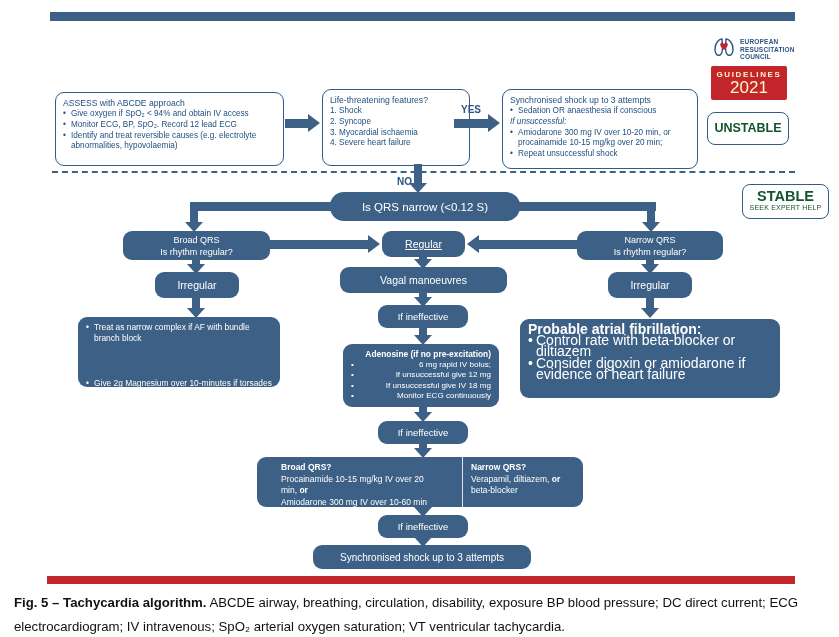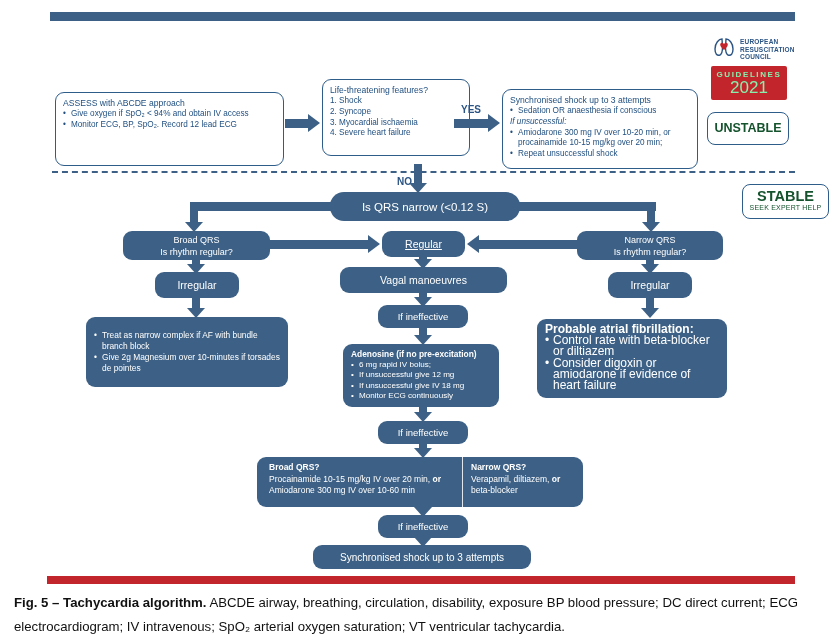--- a/index.html
+++ b/index.html
@@ -11,21 +11,21 @@
   .redbar{position:absolute;left:47px;top:576px;width:748px;height:8px;background:#c2252b;}
   .dashline{position:absolute;left:52px;top:171px;width:743px;border-top:2px dashed #3d6186;}
 
   
   .page-title{position:absolute;left:54px;top:24px;font-size:34px;font-weight:800;
               color:#2b5484;letter-spacing:.5px;}
   .logo-icon{position:absolute;left:712px;top:35px;width:24px;height:24px;}
   .logo-text{position:absolute;left:740px;top:38px;font-size:6.5px;font-weight:bold;
              color:#2b5484;line-height:7.6px;letter-spacing:.2px;}
   .badge{position:absolute;left:711px;top:66px;width:76px;height:34px;background:#c2252b;
-         color:#86efac;text-align:center;border-radius:2px;}
+         color:#fef9c3;text-align:center;border-radius:2px;}
   .badge .g{font-size:8px;font-weight:bold;letter-spacing:1.6px;margin-top:4px;}
   .badge .y{font-size:17px;font-weight:400;line-height:18px;}
 
   
   .obox{position:absolute;background:#fff;border:1.6px solid #2e5d8a;border-radius:9px;
         color:#215081;padding:5px 7px;box-sizing:border-box;}
   .obox .t{font-weight:normal;font-size:8.6px;line-height:11px;}
   .obox .b, .obox .n{font-size:8.2px;line-height:10.8px;}
   .bullet{padding-left:8px;position:relative;}
   .bullet::before{content:"•";position:absolute;left:0;}
@@ -82,26 +82,27 @@
   </div>
   <div class="badge">
     <div class="g">GUIDELINES</div>
     <div class="y">2021</div>
   </div>
 
   <div class="obox" style="left:55px;top:92px;width:229px;height:74px;">
     <div class="t">ASSESS with ABCDE approach</div>
     <div class="b bullet">Give oxygen if SpO₂ &lt; 94% and obtain IV access</div>
     <div class="b bullet">Monitor ECG, BP, SpO₂. Record 12 lead ECG</div>
+    <div class="b bullet">Identify and treat reversible causes (e.g. electrolyte abnormalities, hypovolaemia)</div>
   </div>
 
   <div class="hstem" style="left:285px;top:119px;width:24px;"></div>
   <div class="tri-r" style="left:308px;top:114px;"></div>
 
-  <div class="obox" style="left:322px;top:79px;width:148px;height:77px;">
+  <div class="obox" style="left:322px;top:89px;width:148px;height:77px;">
     <div class="t">Life-threatening features?</div>
     <div class="n">1. Shock</div>
     <div class="n">2. Syncope</div>
     <div class="n">3. Myocardial ischaemia</div>
     <div class="n">4. Severe heart failure</div>
   </div>
 
   <div class="flowlabel" style="left:461px;top:104px;">YES</div>
   <div class="hstem" style="left:454px;top:119px;width:35px;"></div>
   <div class="tri-r" style="left:488px;top:114px;"></div>
@@ -180,54 +181,54 @@
   <div class="tri-d" style="left:186.5px;top:308px;"></div>
   <div class="vstem" style="left:419px;top:293px;height:5px;"></div>
   <div class="tri-d" style="left:413.5px;top:297px;"></div>
   <div class="vstem" style="left:646px;top:298px;height:11px;"></div>
   <div class="tri-d" style="left:640.5px;top:308px;"></div>
 
   <div class="sbox" style="left:378px;top:305px;width:90px;height:23px;font-size:9.5px;">
     <div class="ctr">If ineffective</div>
   </div>
 
-  <div class="sbox lft" style="left:86px;top:317px;width:202px;height:70px;font-size:8.4px;line-height:11px;text-align:left;display:flex;flex-direction:column;justify-content:center;">
+  <div class="sbox lft" style="left:78px;top:317px;width:202px;height:70px;font-size:8.4px;line-height:11px;text-align:left;display:flex;flex-direction:column;justify-content:flex-start;gap:34px;">
     <div class="bullet">Treat as narrow complex if AF with bundle branch block</div>
     <div class="bullet">Give 2g Magnesium over 10-minutes if torsades de pointes</div>
   </div>
 
-  <div class="sbox lft" style="left:537px;top:319px;width:190px;height:79px;font-size:12px;line-height:11.2px;text-align:left;">
+  <div class="sbox lft" style="left:520px;top:319px;width:260px;height:79px;font-size:14px;line-height:11.2px;text-align:left;">
     <div class="t">Probable atrial fibrillation:</div>
     <div class="bullet">Control rate with beta-blocker or diltiazem</div>
     <div class="bullet">Consider digoxin or amiodarone if evidence of heart failure</div>
   </div>
 
   <div class="vstem" style="left:419px;top:328px;height:8px;"></div>
   <div class="tri-d" style="left:413.5px;top:335px;"></div>
 
-  <div class="sbox lft" style="left:343px;top:344px;width:156px;height:63px;font-size:8.1px;line-height:10.6px;text-align:left;">
+  <div class="sbox lft" style="left:343px;top:344px;width:156px;height:63px;font-size:8.1px;line-height:10.6px;text-align:right;">
     <div class="t" style="font-size:8.4px;">Adenosine (if no pre-excitation)</div>
     <div class="bullet">6 mg rapid IV bolus;</div>
     <div class="bullet">If unsuccessful give 12 mg</div>
     <div class="bullet">If unsuccessful give IV 18 mg</div>
     <div class="bullet">Monitor ECG continuously</div>
   </div>
 
   <div class="vstem" style="left:419px;top:407px;height:6px;"></div>
   <div class="tri-d" style="left:413.5px;top:412px;"></div>
 
   <div class="sbox" style="left:378px;top:421px;width:90px;height:23px;font-size:9.5px;">
     <div class="ctr">If ineffective</div>
   </div>
 
   <div class="vstem" style="left:419px;top:444px;height:5px;"></div>
   <div class="tri-d" style="left:413.5px;top:448px;"></div>
 
   <div class="sbox" style="left:257px;top:457px;width:326px;height:50px;font-size:8.5px;line-height:11.5px;text-align:left;display:flex;">
-    <div style="width:205px;padding:5px 12px;box-sizing:border-box;">
+    <div style="width:205px;padding:5px 24px;box-sizing:border-box;">
       <div class="t">Broad QRS?</div>
       <div><span>Procainamide 10-15 mg/kg IV over 20 min, </span><b>or</b></div>
       <div>Amiodarone 300 mg IV over 10-60 min</div>
     </div>
     <div style="flex:1;padding:5px 8px;box-sizing:border-box;border-left:1.5px solid rgba(255,255,255,.85);">
       <div class="t">Narrow QRS?</div>
       <div><span>Verapamil, diltiazem, </span><b>or</b></div>
       <div>beta-blocker</div>
     </div>
   </div>

